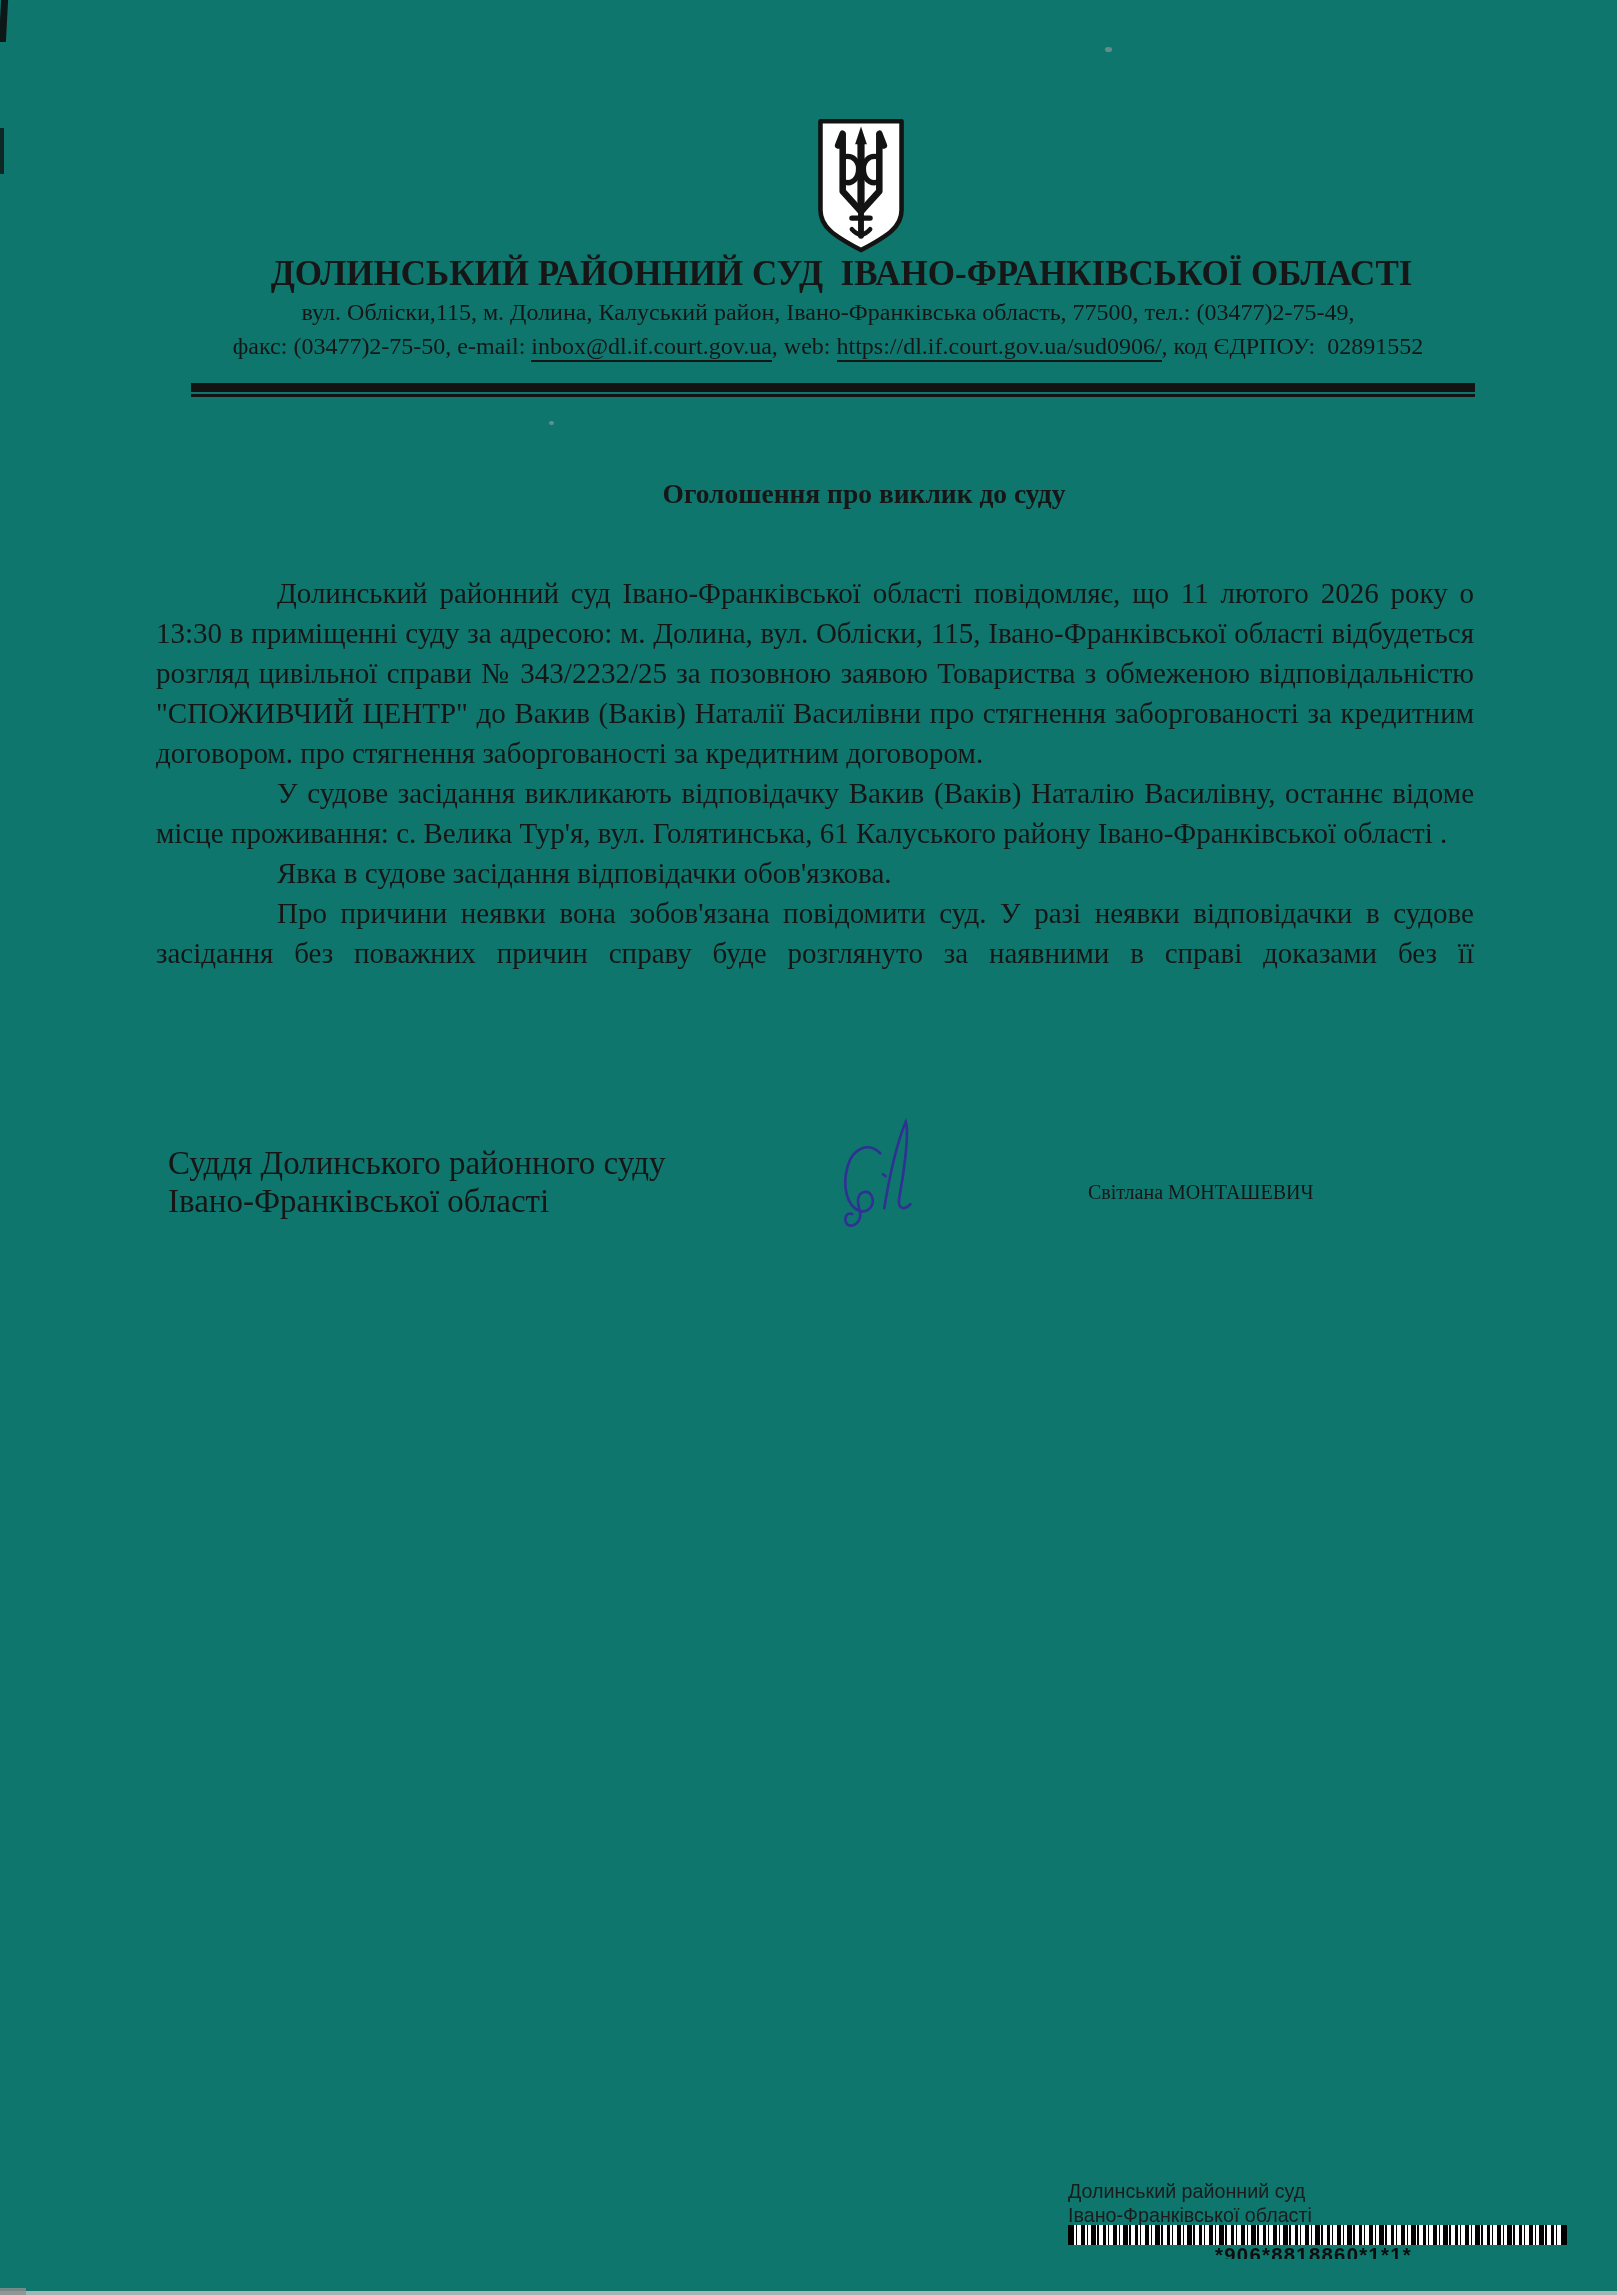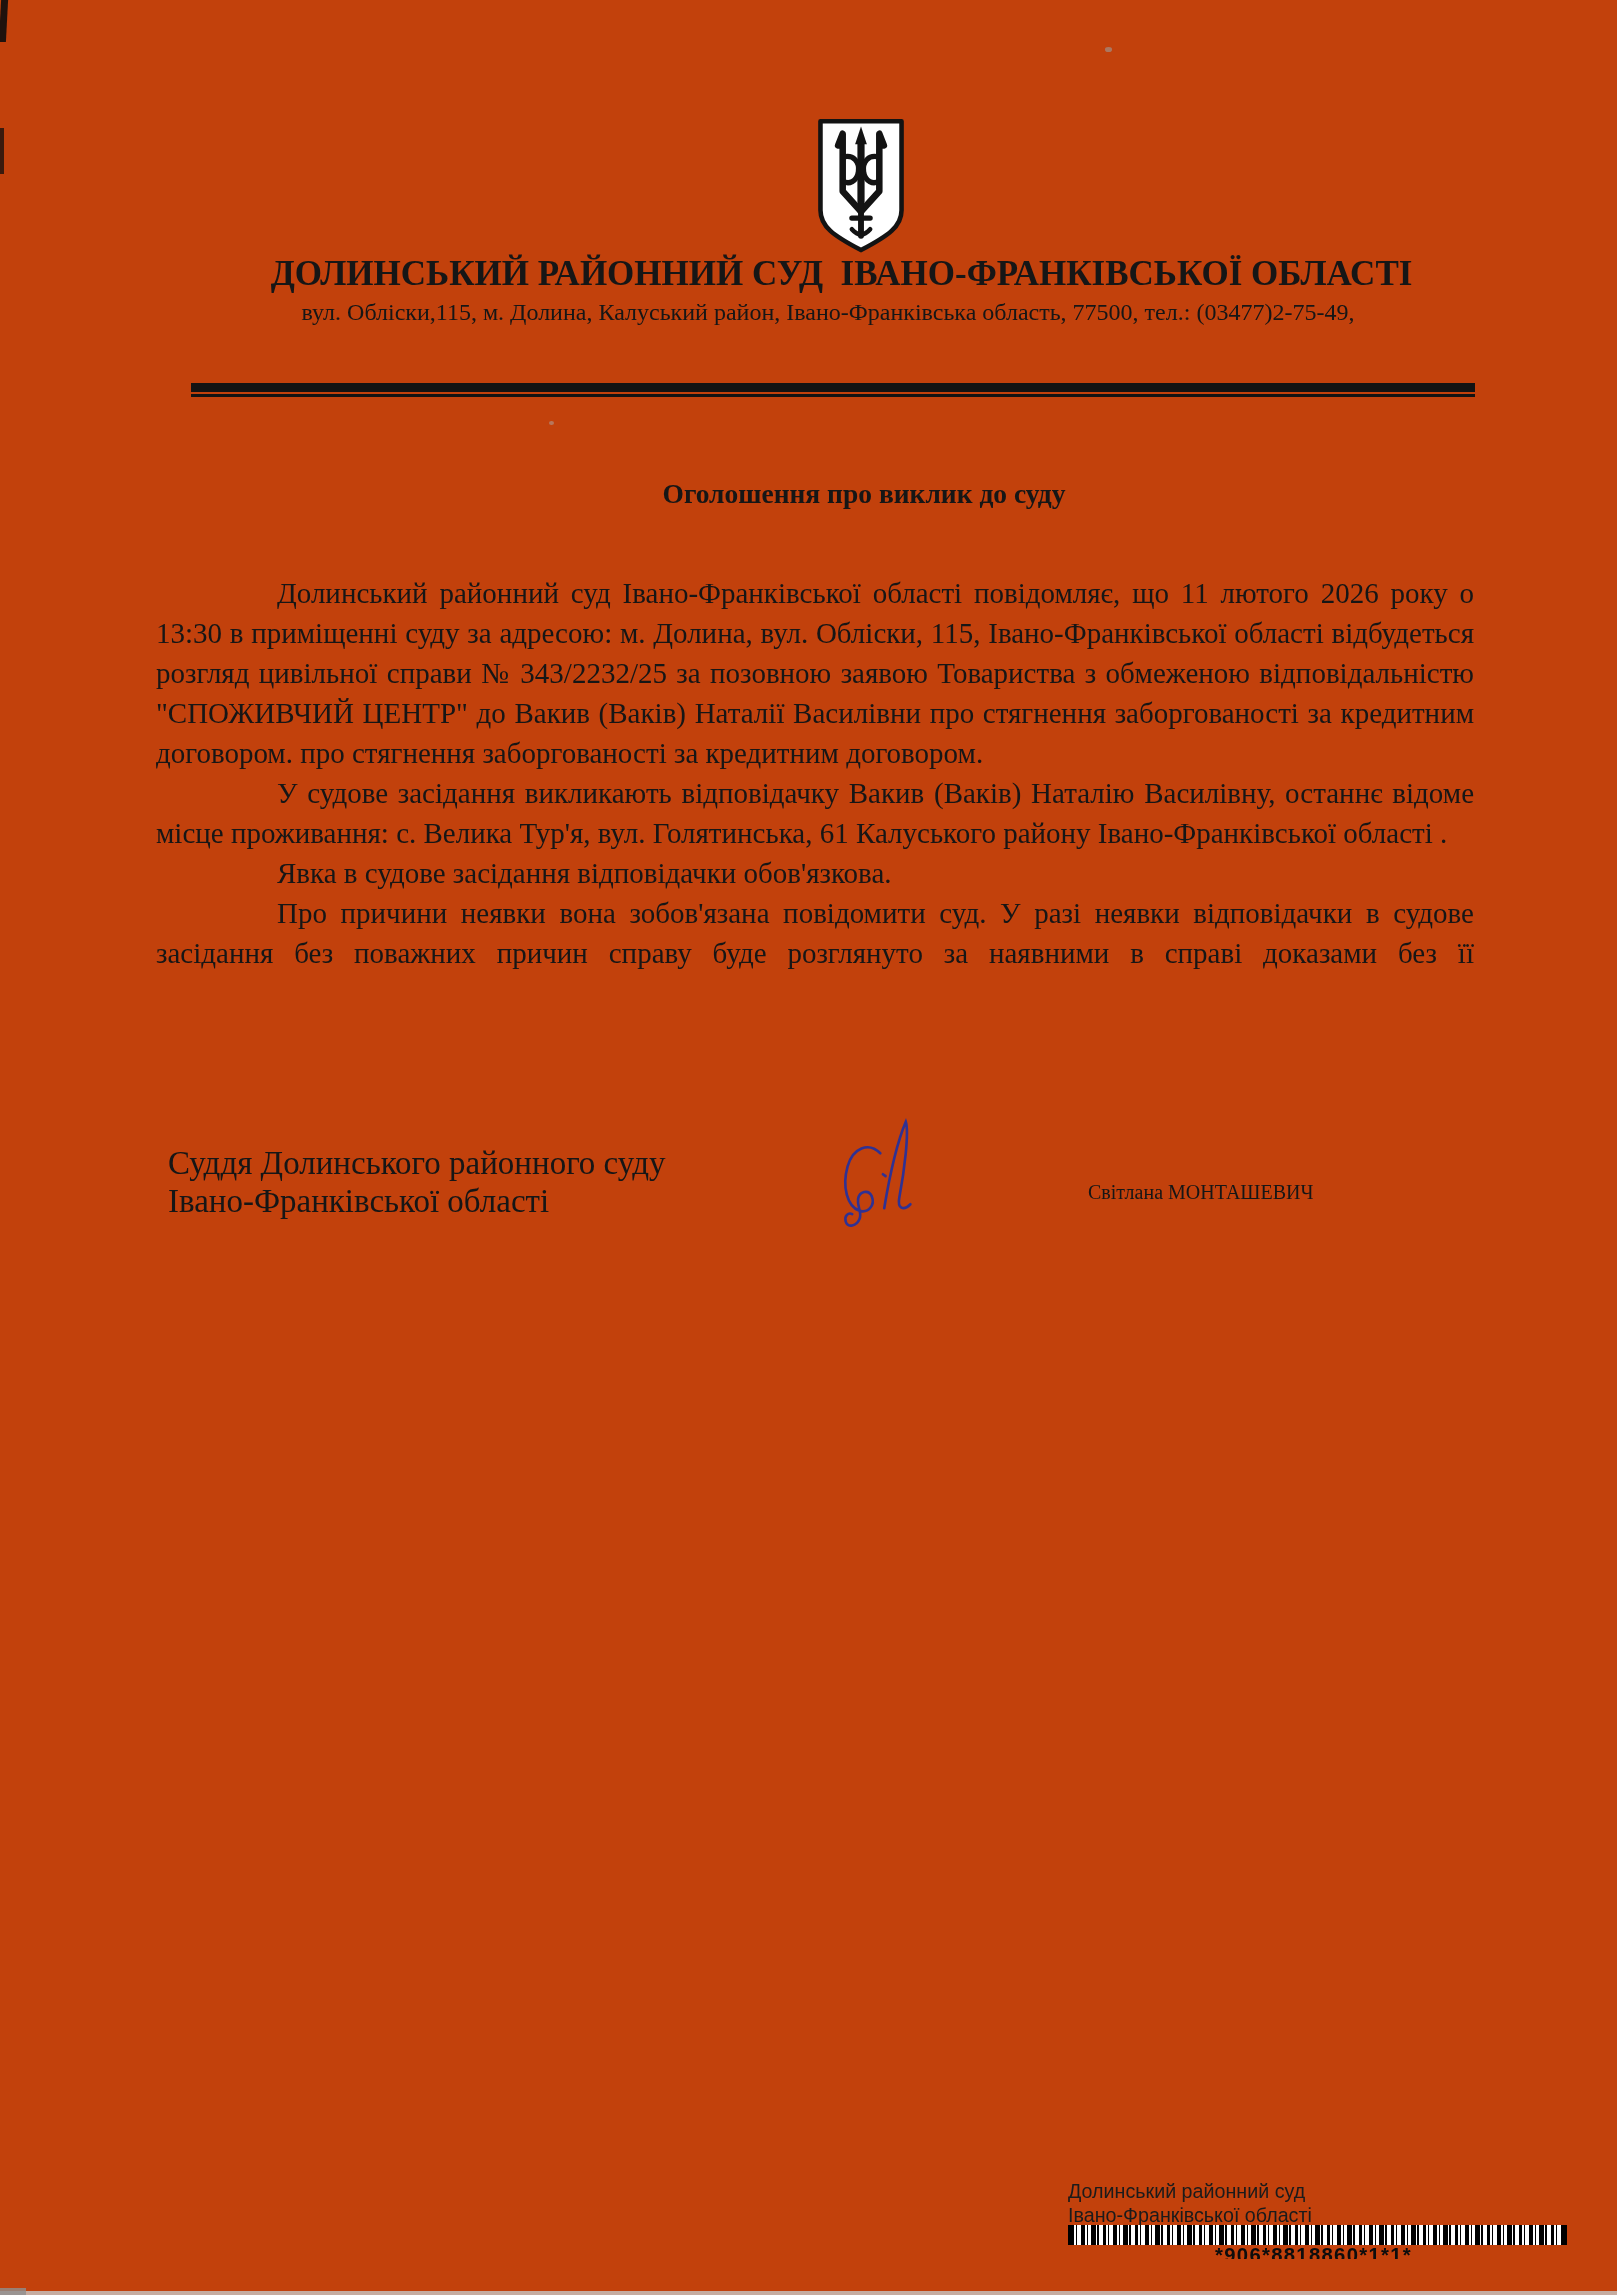--- a/index.html
+++ b/index.html
@@ -1,20 +1,20 @@
 <!DOCTYPE html>
 <html style="font-size:10.5px"><head>
 <meta charset="utf-8">
 <style>
   html,body{margin:0;padding:0;background:#e8e8e8;}
   .page{
     position:relative;
     width:1617px;height:2295px;
     margin:0 auto;
-    background:#c2410c;
+    background:#0f766e;
     overflow:hidden;
     font-family:"Liberation Serif", serif;
     color:#161616;
   }
   
   .artifact{position:absolute;background:#0d0d0d;}
   .art-left-top{left:0;top:0;width:6.6px;height:42px;opacity:.9;transform:skewX(-3deg);}
   .art-left-mid{left:0;top:128px;width:3.9px;height:46px;opacity:.75;}
   .art-speck-1{left:1105px;top:47px;width:6.6px;height:4.6px;background:#9b9b9b;border-radius:50%;opacity:.6;}
   .art-speck-2{left:549px;top:421px;width:4.6px;height:3.9px;background:#ababab;border-radius:50%;opacity:.5;}
@@ -108,20 +108,21 @@
     <path d="M97 60 C80 55 71 68 73 82 C75 97 88 103 97 96" stroke-width="8"></path>
     <path d="M69 130 L69 180" stroke-width="9"></path>
     <path d="M55 153 H83" stroke-width="8"></path>
     <path d="M55 170 Q69 186 83 170" stroke-width="7"></path>
   </svg>
 
   <div class="header-title">ДОЛИНСЬКИЙ РАЙОННИЙ СУД&nbsp; ІВАНО-ФРАНКІВСЬКОЇ ОБЛАСТІ</div>
 
   <div class="addr addr1">вул. Обліски,115, м. Долина, Калуський район, Івано-Франківська область, 77500, тел.: (03477)2-75-49,</div>
 
+  <div class="addr addr2"><span>факс: (03477)2-75-50, e-mail: </span><span class="u">inbox@dl.if.court.gov.ua</span><span>, web: </span><span class="u">https://dl.if.court.gov.ua/sud0906/</span><span>, код ЄДРПОУ:&nbsp; 02891552</span></div>
 
   <div class="rule-thick"></div>
   <div class="rule-thin"></div>
 
   <div class="doc-title">
     <div>Оголошення про виклик до суду</div>
   </div>
 
   <div class="body-text">
     <p>Долинський районний суд Івано-Франківської області повідомляє, що 11 лютого 2026 року о 13:30 в приміщенні суду за адресою: м. Долина, вул. Обліски, 115, Івано-Франківської області відбудеться розгляд цивільної справи № 343/2232/25 за позовною заявою Товариства з обмеженою відповідальністю "СПОЖИВЧИЙ ЦЕНТР" до Вакив (Ваків) Наталії Василівни про стягнення заборгованості за кредитним договором. про стягнення заборгованості за кредитним договором.</p>

